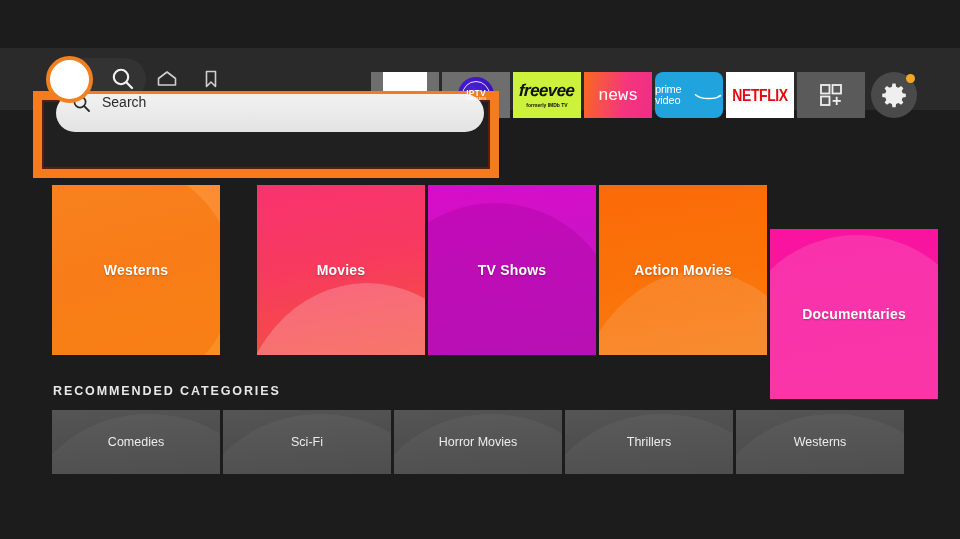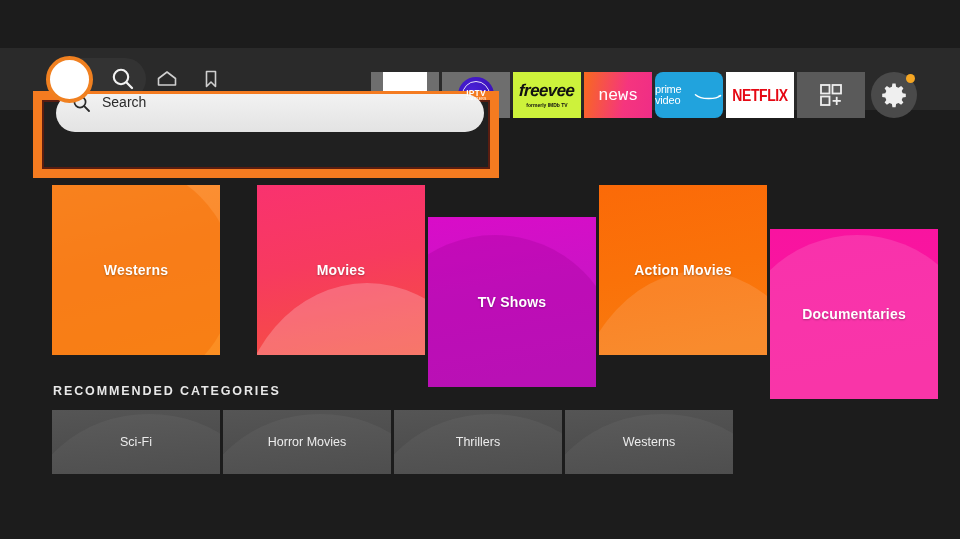--- a/index.html
+++ b/index.html
@@ -138,21 +138,21 @@
     width: 230px; height: 230px; border-radius: 50%;
     background: rgba(245,115,10,.55);
     left: -48px; top: -22px;
   }
   .t-movies { background: linear-gradient(170deg, #f9326f 0%, #f73a5f 45%, #f5513f 100%); margin-left: 34px; }
   .t-movies .blob {
     width: 260px; height: 150px; border-radius: 50% 50% 0 0 / 100% 100% 0 0;
     background: rgba(255,255,255,.22);
     left: -20px; bottom: -78px;
   }
-  .t-tvshows { background: linear-gradient(170deg, #d90cc8 0%, #cc13c6 40%, #c318c2 100%); margin-top: 32px; }
+  .t-tvshows { background: linear-gradient(170deg, #d90cc8 0%, #cc13c6 40%, #c318c2 100%); }
   .t-tvshows .blob {
     width: 250px; height: 250px; border-radius: 50%;
     background: rgba(160,0,150,.30);
     left: -58px; top: 18px;
   }
   .t-action { background: linear-gradient(170deg, #fb6a08 0%, #fa7209 50%, #f87d12 100%); }
   .t-action .blob {
     width: 260px; height: 170px; border-radius: 50% 50% 0 0 / 100% 100% 0 0;
     background: rgba(255,255,255,.12);
     left: -30px; bottom: -86px;
@@ -319,20 +319,24 @@
     <div class="big-tile t-docs">
       <span class="blob"></span>
       <span class="cap">Documentaries</span>
     </div>
   </div>
 
   <div class="rec-title">RECOMMENDED CATEGORIES</div>
 
   <div class="rec-row">
 
+    <div class="rec-tile">
+      <span class="swoosh"></span>
+      <span class="cap">Comedies</span>
+    </div>
 
     <div class="rec-tile">
       <span class="swoosh"></span>
       <span class="cap">Sci-Fi</span>
     </div>
 
     <div class="rec-tile">
       <span class="swoosh"></span>
       <span class="cap">Horror Movies</span>
     </div>

